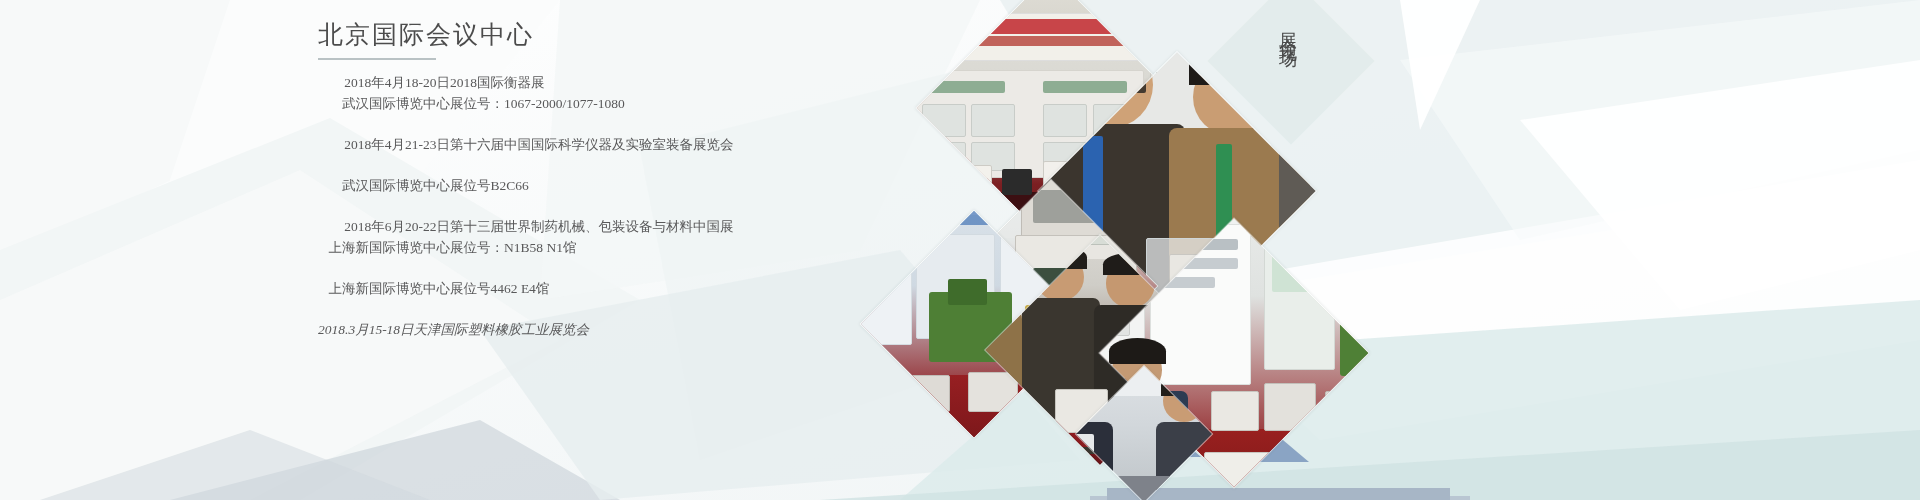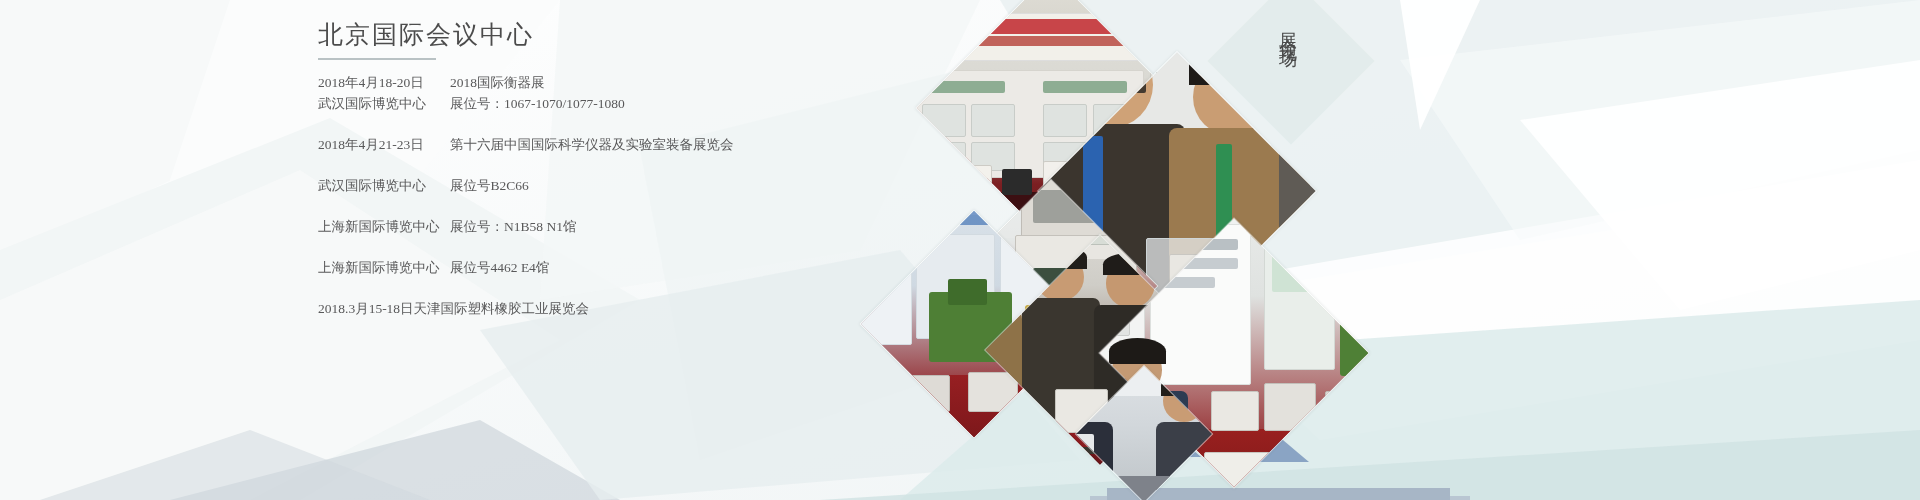--- a/index.html
+++ b/index.html
@@ -23,28 +23,28 @@
     position:absolute;left:318px;top:18px;width:760px;height:470px;z-index:30;
   }
   #page-title{
     font-size:25px;color:#4c4c4c;letter-spacing:2px;
     font-family:"Liberation Serif","DejaVu Serif",serif;
     font-weight:400;margin:0 0 6px 0;line-height:34px;
   }
   #title-rule{
     width:118px;height:2px;background:#b9c2c4;margin:0 0 12px 0;
   }
-  .event{margin-bottom:20px;}
+  .event{margin-bottom:20px;text-align:right;}
   .event .row{
     display:flex;align-items:baseline;
     font-size:13.5px;color:#59595a;line-height:21px;white-space:nowrap;
   }
   .event .row .c1{min-width:132px;display:inline-block;}
   .event .row .c2{display:inline-block;}
-  .event.single .row .c1{min-width:0;}
+  .event.single .row .c1{min-width:0;font-style:italic;}
 
   
   #caption-diamond{
     position:absolute;left:1232px;top:2px;width:118px;height:118px;
     background:rgba(221,232,231,.62);
     transform:rotate(45deg);z-index:18;
   }
   #caption-text{
     position:absolute;left:1276px;top:18px;z-index:25;
     writing-mode:vertical-rl;text-orientation:upright;
@@ -142,39 +142,43 @@
     <h1 id="page-title">北京国际会议中心</h1>
     <div id="title-rule"></div>
 
     <div class="event">
       <div class="row">
         <span class="c1">2018年4月18-20日</span>
         <span class="c2">2018国际衡器展</span>
       </div>
       <div class="row">
         <span class="c1">武汉国际博览中心</span>
-        <span class="c2">展位号：1067-1070/1077-1080</span>
+        <span class="c2">展位号：1067-2000/1077-1080</span>
       </div>
     </div>
 
     <div class="event">
       <div class="row">
         <span class="c1">2018年4月21-23日</span>
         <span class="c2">第十六届中国国际科学仪器及实验室装备展览会</span>
       </div>
     </div>
 
     <div class="event">
       <div class="row">
         <span class="c1">武汉国际博览中心</span>
         <span class="c2">展位号B2C66</span>
       </div>
     </div>
 
     <div class="event">
+      <div class="row">
+        <span class="c1">2018年6月20-22日</span>
+        <span class="c2">第十三届世界制药机械、包装设备与材料中国展</span>
+      </div>
       <div class="row">
         <span class="c1">上海新国际博览中心</span>
         <span class="c2">展位号：N1B58 N1馆</span>
       </div>
     </div>
 
     <div class="event">
       <div class="row">
         <span class="c1">上海新国际博览中心</span>
         <span class="c2">展位号4462 E4馆</span>

